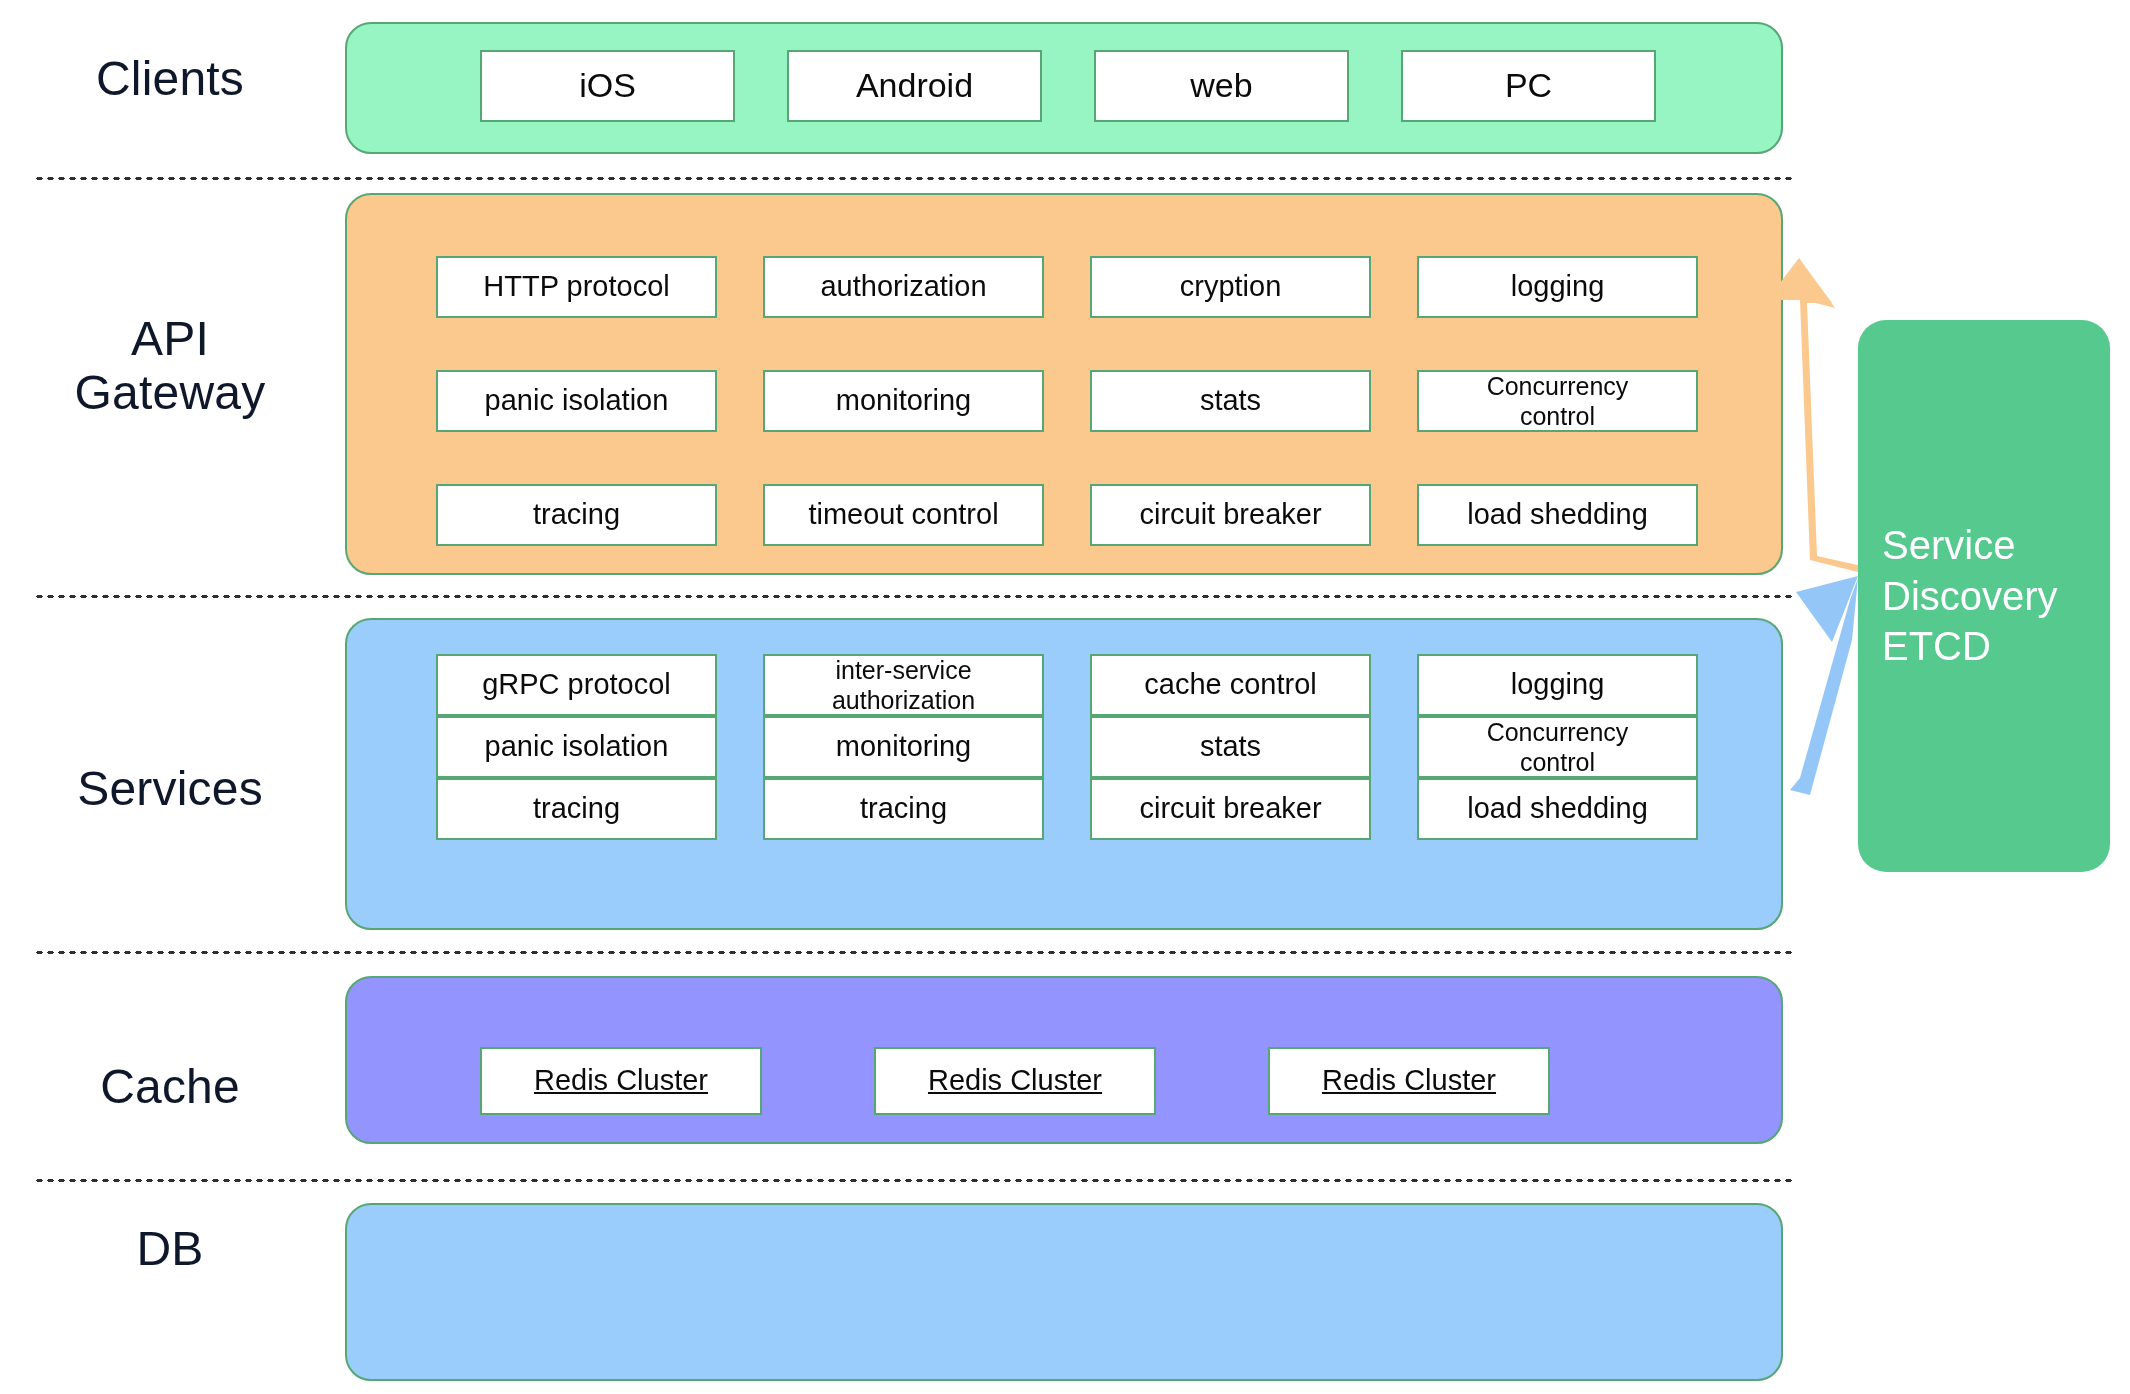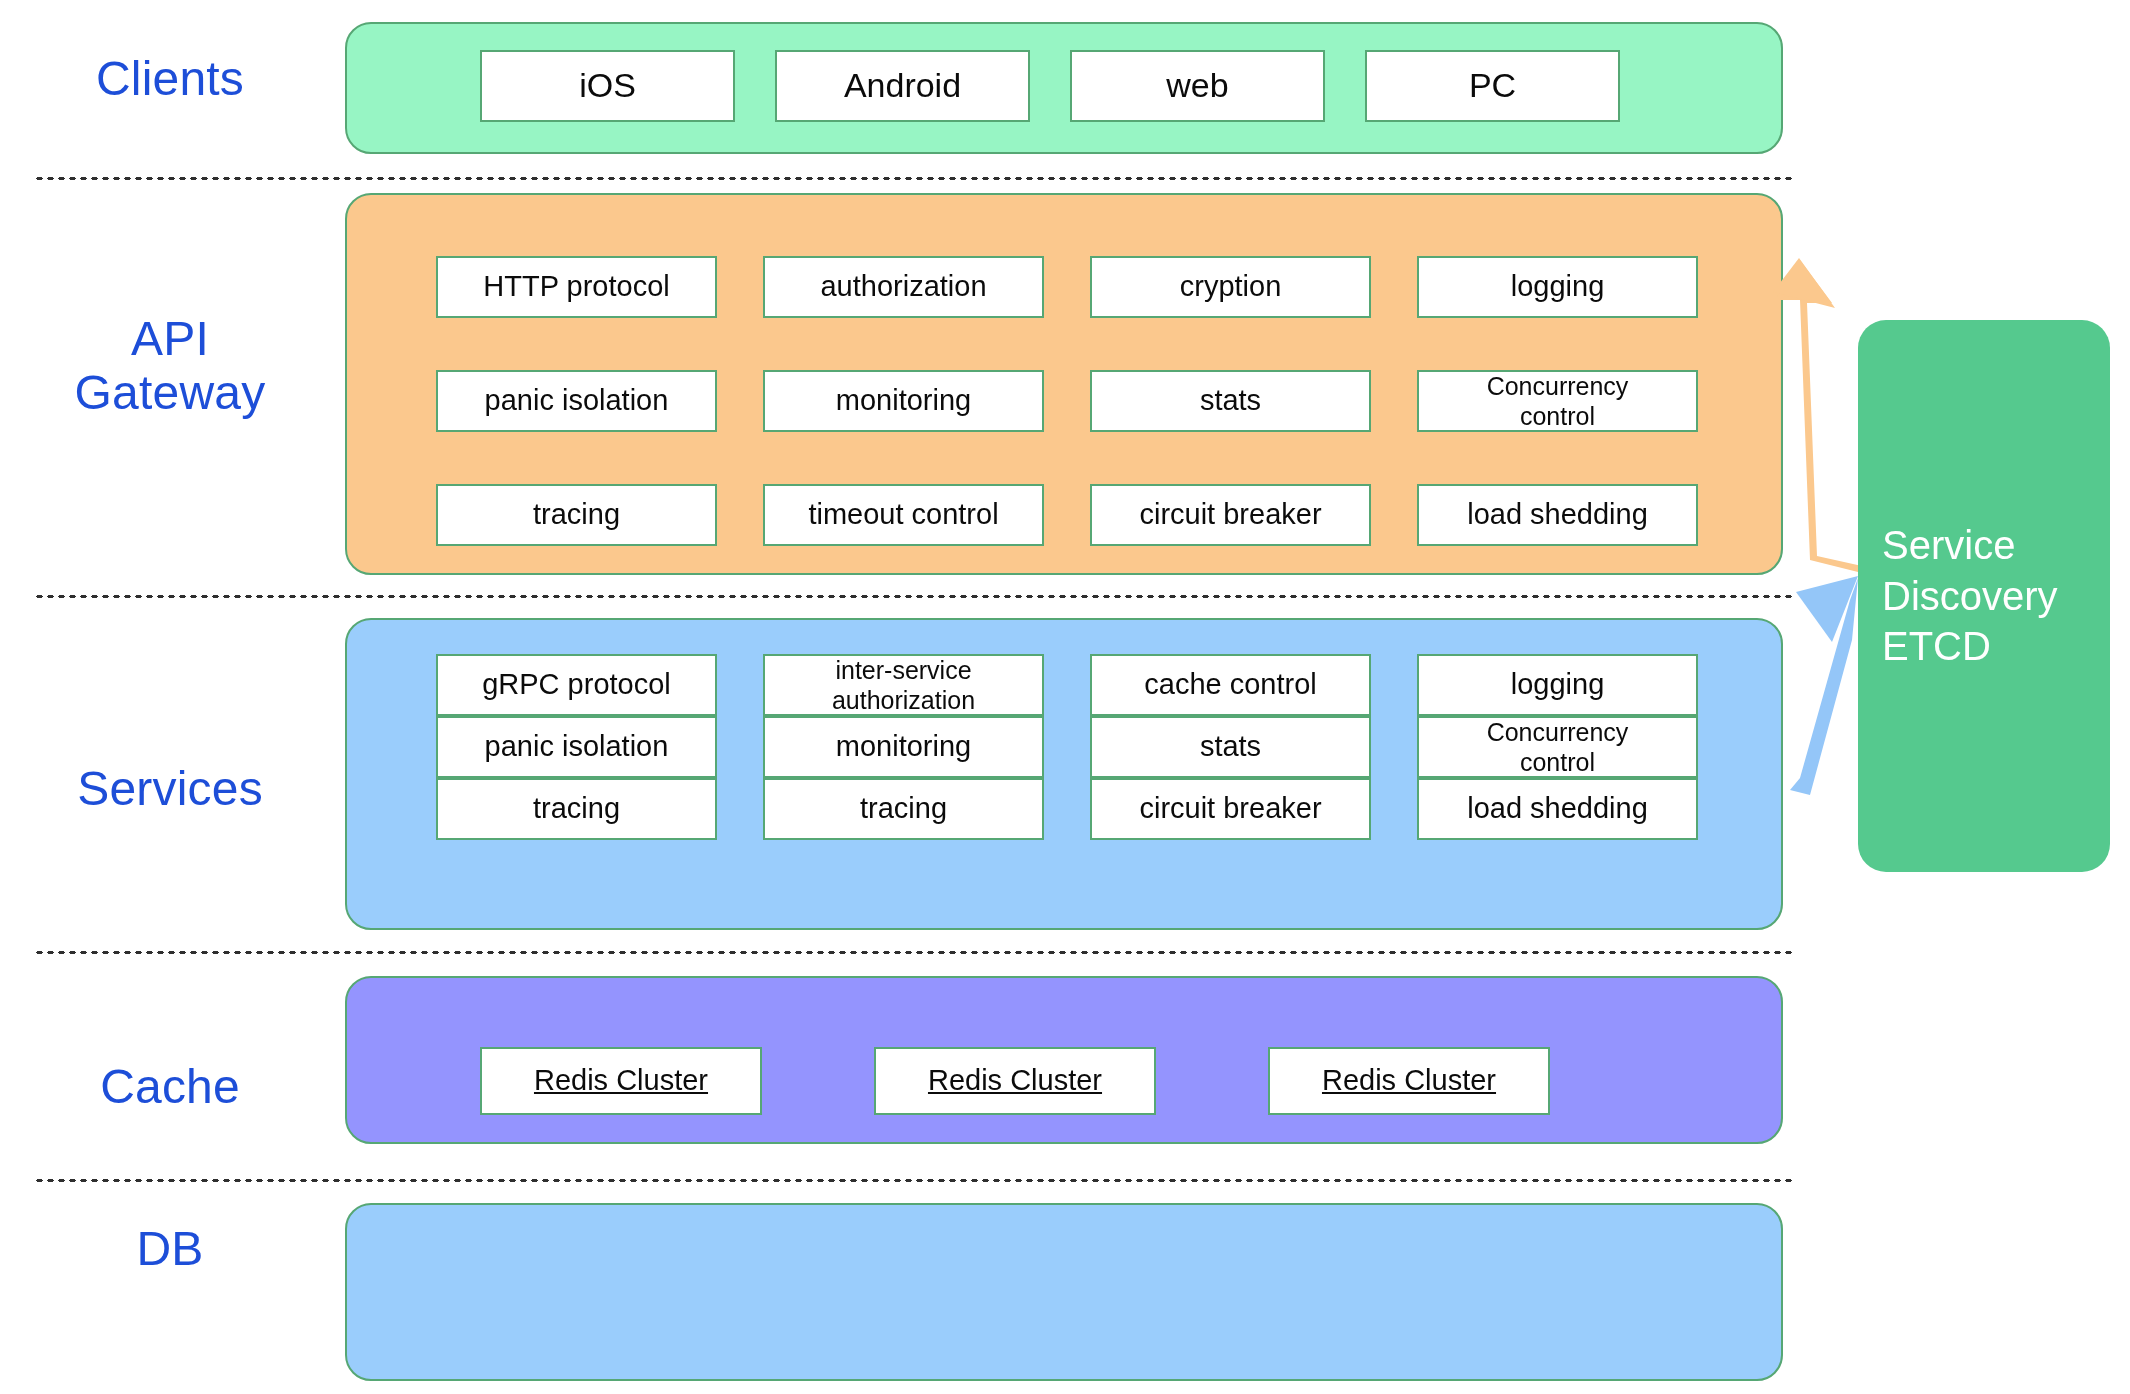--- a/index.html
+++ b/index.html
@@ -19,21 +19,21 @@
     overflow: hidden;
   }
 
   
   .row-label {
     position: absolute;
     left: 0;
     width: 340px;
     text-align: center;
     font-size: 48px;
-    color: #1d4ed8;
+    color: #0f172a;
     line-height: 1.12;
     letter-spacing: 0.2px;
     white-space: pre-line;
   }
 
   
   .separator {
     position: absolute;
     left: 34px;
     height: 5px;
@@ -75,21 +75,21 @@
     color: #0b0b0b;
     font-size: 29px;
     line-height: 1.22;
     padding: 2px 6px;
     white-space: pre-line;
   }
   .cell.small { font-size: 25px; }
   .cell.big   { font-size: 34px; }
 
   
-  .clients-cells { top: 50px; left: 480px; gap: 40px; }
+  .clients-cells { top: 50px; left: 480px; gap: 52px; }
   .clients-cells .cell { width: 255px; height: 72px; }
 
   
   .grid {
     position: absolute;
     display: grid;
     grid-template-columns: repeat(4, 281px);
     column-gap: 46px;
   }
   .grid .cell { height: 62px; }

